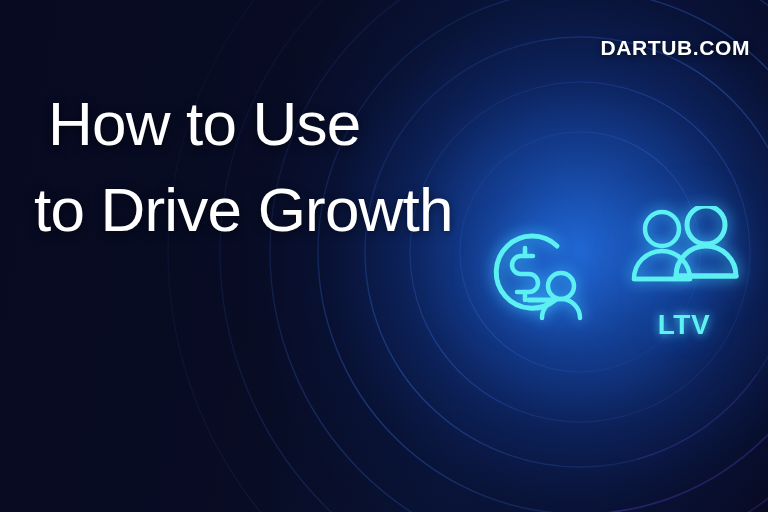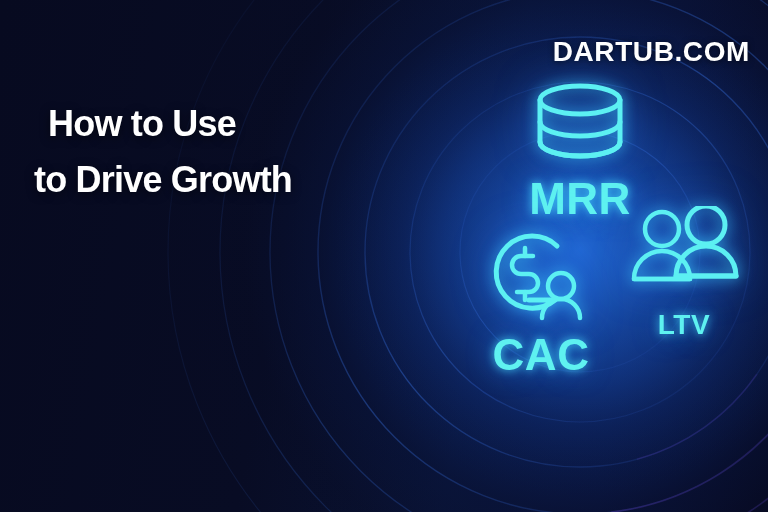--- a/index.html
+++ b/index.html
@@ -26,38 +26,38 @@
   .rings svg{ position:absolute; left:0; top:0; }
 
   
   .title-block{
     position:absolute;
     left:24px; top:96px;
     width:400px;
   }
   .title-line{
     color:#ffffff;
-    font-size:36px;
+    font-size:62px;
     line-height:56px;
-    font-weight:bold;
+    font-weight:normal;
     letter-spacing:-0.8px;
     white-space:nowrap;
     text-shadow:0 2px 10px rgba(0,0,0,0.55);
   }
   .tl-1{ padding-left:24px; }
   .tl-2{ padding-left:14px; }
   .tl-3{ padding-left:0px; }
-  .tl-4{ padding-left:10px; }
+  .tl-4{ padding-left:10px;margin-top:30px; }
 
   
   .watermark{
     position:absolute;
     right:18px; top:36px;
     color:#ffffff;
-    font-size:28px;
+    font-size:21px;
     font-weight:bold;
     letter-spacing:0.6px;
     text-shadow:0 1px 6px rgba(0,0,0,0.6);
   }
 
   
   .metric{ position:absolute; text-align:center; }
   .metric .glyph{
     display:block;
     filter:drop-shadow(0 0 7px rgba(60,200,255,0.85))
@@ -130,44 +130,32 @@
     </svg>
   </div>
 
   <div class="watermark">DARTUB.COM</div>
 
   <div class="title-block">
     <div class="title-line tl-1">How to Use</div>
     <div class="title-line tl-4">to Drive Growth</div>
   </div>
 
-  <div class="metric" id="metric-mrr">
-    <span class="glyph">
-      <svg width="110" height="86" viewBox="0 0 110 86">
-        <ellipse class="stroke" cx="55" cy="18" rx="40" ry="14"></ellipse>
-        <path class="stroke" d="M15 18 V40 a40 14 0 0 0 80 0 V18"></path>
-        <path class="stroke" d="M15 40 V60 a40 14 0 0 0 80 0 V40"></path>
-        <path class="stroke" d="M15 60 a40 14 0 0 0 80 0"></path>
-      </svg>
-    </span>
-    <span class="label">MRR</span>
-  </div>
 
   <div class="metric" id="metric-cac">
     <span class="glyph">
       <svg width="112" height="98" viewBox="0 0 112 98">
         <path class="stroke" d="M72 18 A36 36 0 1 0 70 72 L44 72"></path>
         <path class="stroke-thin" d="M48 28 h-12 a9 9 0 0 0 0 18 h8 a9 9 0 0 1 0 18 h-12"></path>
         <line class="stroke-thin" x1="40" y1="20" x2="40" y2="28"></line>
         <line class="stroke-thin" x1="40" y1="64" x2="40" y2="72"></line>
         <circle class="stroke-thin" cx="76" cy="58" r="13"></circle>
         <path class="stroke-thin" d="M57 90 a19 19 0 0 1 38 0"></path>
       </svg>
     </span>
-    <span class="label">CAC</span>
   </div>
 
   <div class="metric" id="metric-ltv">
     <span class="glyph">
       <svg width="120" height="82" viewBox="0 0 120 82">
         <circle class="stroke-thin" cx="38" cy="23" r="17"></circle>
         <path class="stroke-thin" d="M10 73 a28 28 0 0 1 56 0 z" fill="none"></path>
         <line class="stroke-thin" x1="10" y1="73" x2="66" y2="73"></line>
         <circle class="stroke" cx="82" cy="19" r="19"></circle>
         <path class="stroke" d="M52 70 a30 30 0 0 1 60 0 z" fill="none"></path>

